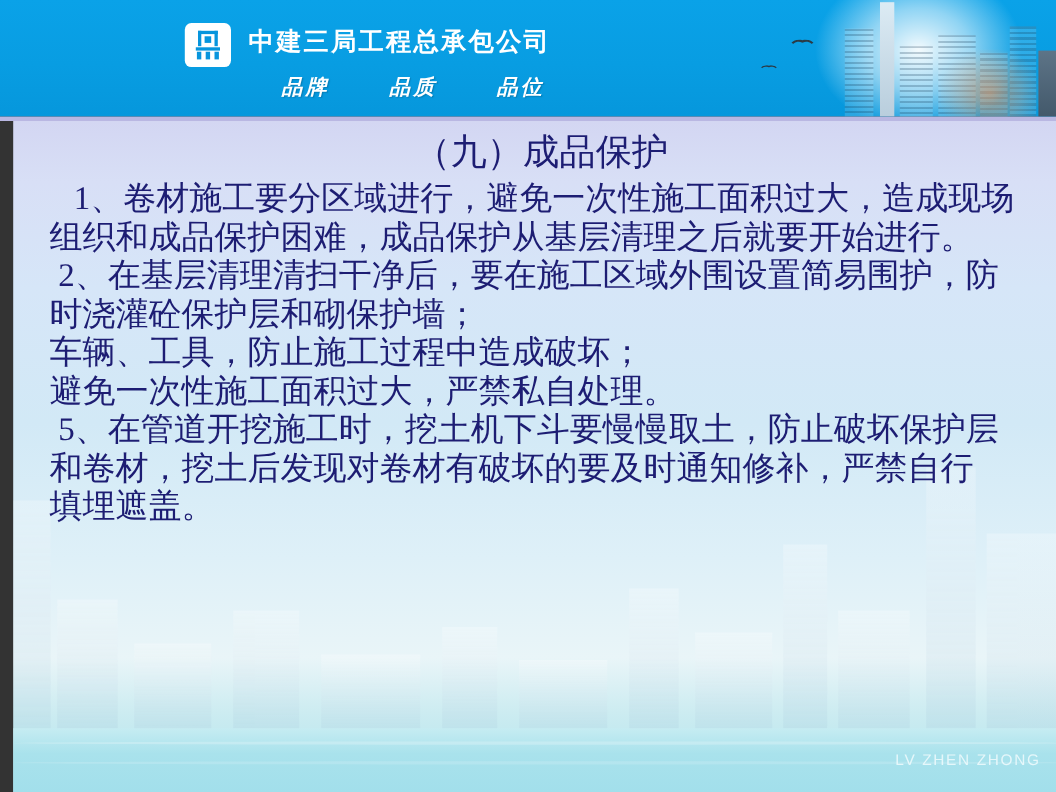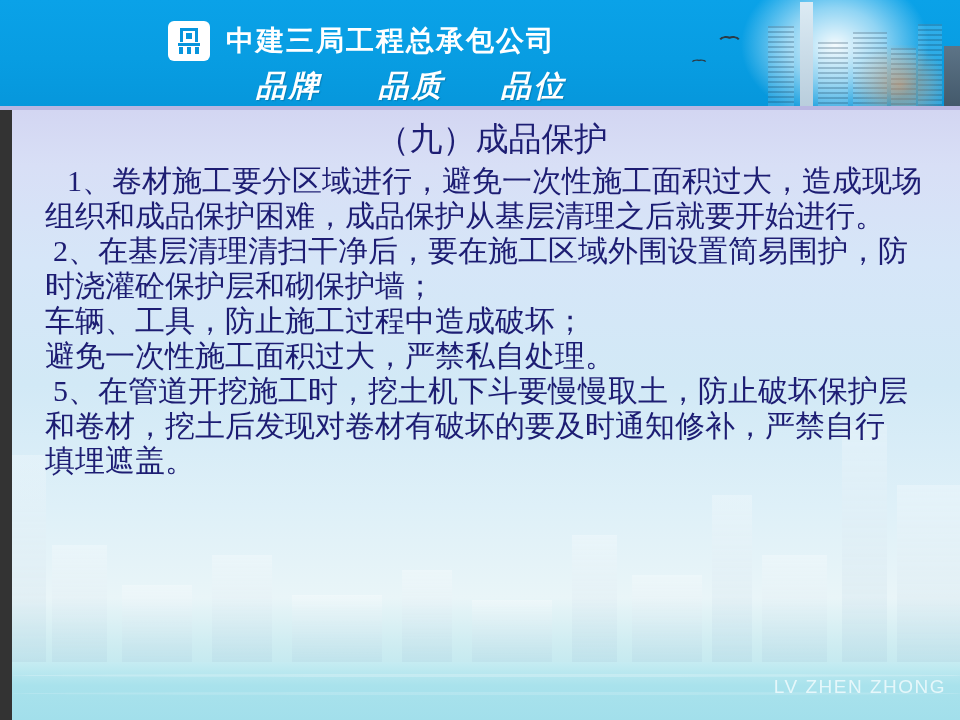--- a/index.html
+++ b/index.html
@@ -42,25 +42,25 @@
   .bird:after{left:8px;transform:rotate(8deg);}
   .bird1{left:68px;top:32px;}
   .bird2{left:38px;top:55px;transform:scale(.7);}
   .logo{
     position:absolute;left:168px;top:21px;width:42px;height:40px;
     background:#fff;border-radius:6px;display:flex;align-items:center;justify-content:center;
   }
   .company-name{
     position:absolute;left:226px;top:22px;
     font-family:"Liberation Sans","DejaVu Sans",sans-serif;
-    font-size:28px;font-weight:bold;color:#ffffff;letter-spacing:2px;white-space:nowrap;
+    font-size:23px;font-weight:bold;color:#ffffff;letter-spacing:2px;white-space:nowrap;
   }
   .slogan{
     position:absolute;left:256px;top:66px;white-space:nowrap;
-    font-size:30px;font-weight:bold;font-style:italic;color:#ffffff;
+    font-size:19px;font-weight:bold;font-style:italic;color:#ffffff;
     text-shadow:1px 1px 1px rgba(7,110,160,.6);letter-spacing:3px;
   }
   .slogan span{margin-right:46px;}
   
   .content{
     position:absolute;left:12px;top:110px;width:960px;height:610px;
     background:linear-gradient(180deg,
       #d3d6f2 0%, #d8dff6 9%, #d6e6f8 25%, #d2e9f6 45%,
       #def0f8 65%, #e9f5f8 80%, #cdecf1 88%, #a9e2ec 100%);
     overflow:hidden;
@@ -78,21 +78,21 @@
   }
   .ln{
     position:relative;white-space:nowrap;height:35px;line-height:35px;
     font-size:30px;color:#1d1d73;padding-left:33px;
   }
   .ln.num{padding-left:41px;}
   .ln.first{padding-left:55px;}
   .watermark{
     position:absolute;right:26px;bottom:22px;
     font-family:"Liberation Sans","DejaVu Sans",sans-serif;
-    font-size:19px;letter-spacing:1.5px;color:rgba(240,250,253,.85);
+    font-size:14px;letter-spacing:1.5px;color:rgba(240,250,253,.85);
   }
 </style>
 </head>
 <body>
 
 <div class="slide">
 
   <div class="header">
     <div class="header-skyline">
       <div class="sun-glow"></div>

